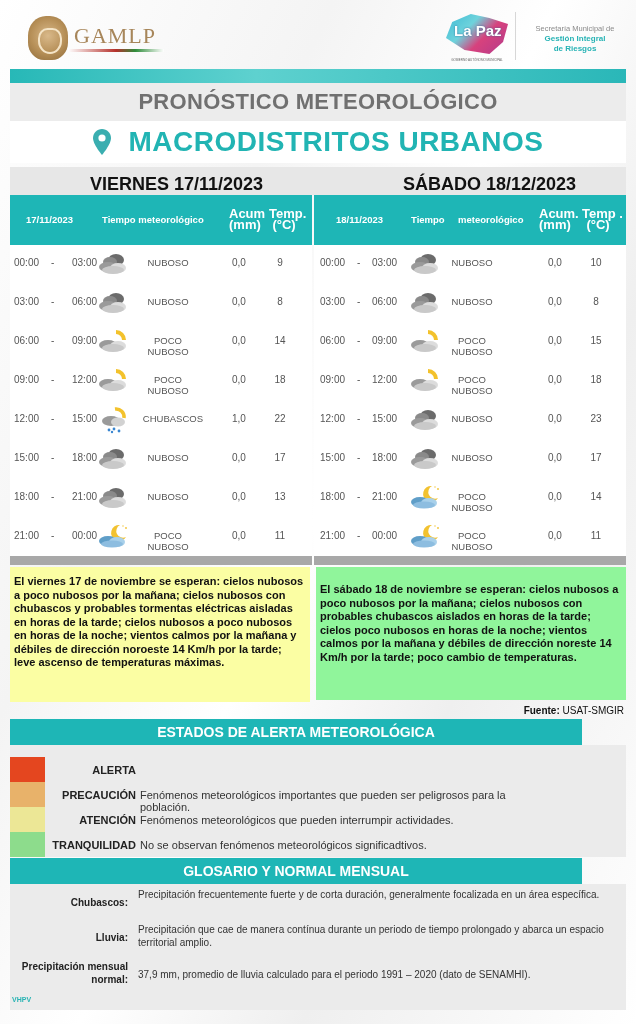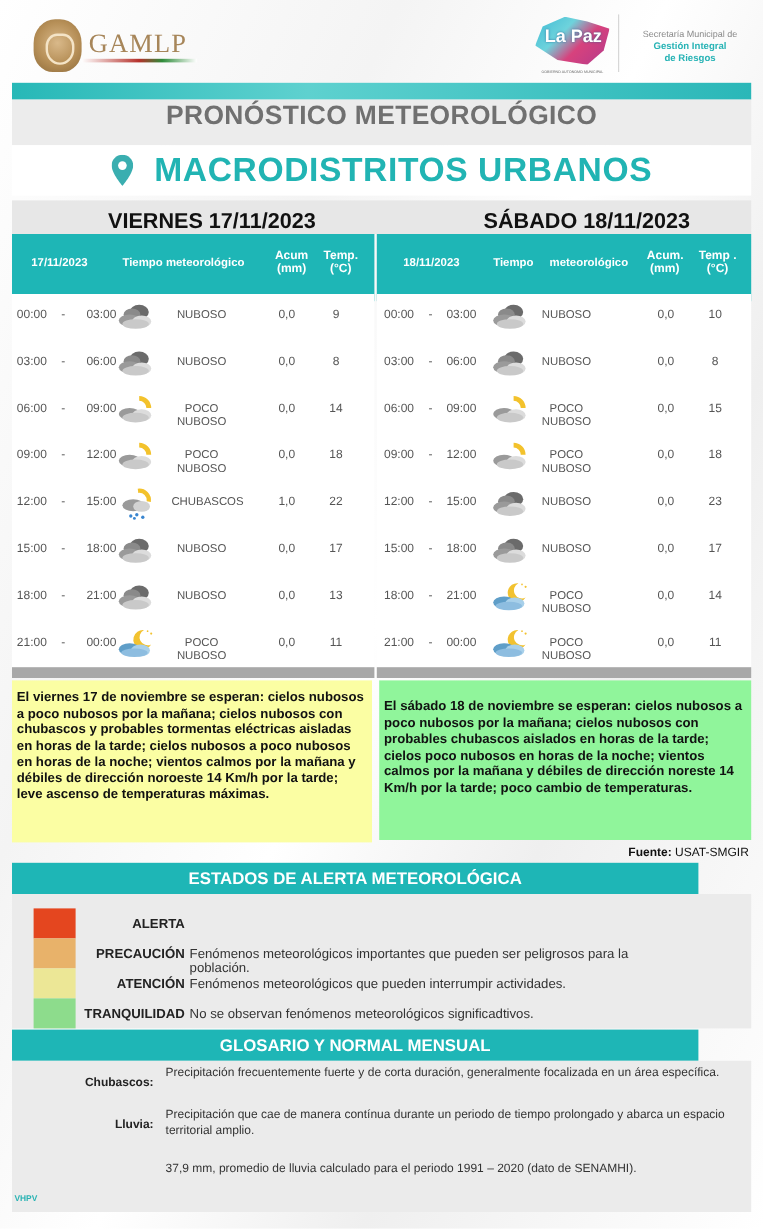--- a/index.html
+++ b/index.html
@@ -35,38 +35,38 @@
   .lapaz-div { position: absolute; left: 515px; top: 12px; width: 1px; height: 48px; background: #d7d7d7; }
   .smgir { position: absolute; left: 520px; top: 24px; width: 110px; text-align: center; line-height: 10px; }
   .smgir .l1 { font-size: 7.5px; color: #8a8a8a; }
   .smgir .l2 { font-size: 8px; color: #27b3b5; font-weight: bold; }
 
   .teal-band { position: absolute; left: 10px; top: 69px; width: 616px; height: 14px;
     background: linear-gradient(90deg, #27b8b7 0%, #5ed1cf 40%, #2ab7b8 100%); }
 
   
   .title-band { position: absolute; left: 10px; top: 83px; width: 616px; height: 38px; background: #ececec;
-    display: flex; justify-content: center; }
+    display: flex; align-items: center; justify-content: center; }
   .title { font-size: 22px; font-weight: bold; color: #707070; letter-spacing: 0.3px; }
   .subtitle-row { position: absolute; left: 10px; top: 121px; width: 616px; height: 42px; background: #ffffff;
     display: flex; align-items: center; justify-content: center; }
   .pin { width: 18px; height: 26px; margin-right: 18px; position: relative; }
   .pin svg { display: block; }
   .subtitle { font-size: 28px; font-weight: bold; color: #21b4b3; letter-spacing: 0.5px; }
 
   
   .day-band { position: absolute; left: 10px; top: 167px; width: 616px; height: 28px; background: #e7e7e7; }
   .day-label { position: absolute; top: 7px; font-size: 18px; font-weight: bold; color: #111; }
   .day-left { left: 80px; }
   .day-right { left: 393px; }
 
   .tbl-head { position: absolute; top: 195px; height: 56px; background: #1eb6b6; color: #fff; font-weight: bold; }
   .tbl-head.left { left: 10px; width: 302px; }
   .tbl-head.right { left: 314px; width: 312px; }
-  .th { position: absolute; font-size: 10px; text-align: center; line-height: 11px; }
+  .th { position: absolute; font-size: 13px; text-align: center; line-height: 11px; }
 
   
   .tbl { position: absolute; top: 245px; height: 312px; background: #ffffff; }
   .tbl.left { left: 10px; width: 302px; }
   .tbl.right { left: 314px; width: 312px; }
   .row { position: absolute; left: 0; width: 100%; height: 39px; }
   .cell { position: absolute; top: 12px; font-size: 10px; color: #555; }
   .wx-icon { position: absolute; top: 5px; width: 32px; height: 26px; }
   .sep { position: absolute; top: 556px; height: 9px; background: #a8a8a8; }
   .sep.left { left: 10px; width: 302px; }
@@ -76,21 +76,21 @@
   .summary { position: absolute; top: 567px; padding: 8px 4px; font-size: 11px; font-weight: bold; color: #111; line-height: 13.5px; }
   .summary.left { left: 10px; width: 300px; height: 135px; background: #fbfea3; }
   .summary.right { left: 316px; width: 310px; height: 133px; background: #90f59b; padding-top: 16px; }
   .source { position: absolute; top: 705px; right: 12px; font-size: 10px; color: #111; }
   .source b { font-weight: bold; }
 
   
   .sec-head { position: absolute; left: 10px; width: 572px; height: 26px; background: #1eb6b6;
     color: #fff; font-size: 14px; font-weight: bold; text-align: center; line-height: 26px; }
   .alert-body { position: absolute; left: 10px; top: 745px; width: 616px; height: 112px; background: #ebebeb; }
-  .alert-row { position: absolute; left: 18px; width: 508px; height: 25px; }
+  .alert-row { position: absolute; left: 0; width: 508px; height: 25px; }
   .alert-swatch { position: absolute; left: 0; top: 0; width: 35px; height: 25px; }
   .alert-name { position: absolute; left: 36px; width: 90px; top: 7px; font-size: 11px; font-weight: bold; color: #222; text-align: right; }
   .alert-desc { position: absolute; left: 130px; top: 7px; font-size: 11px; color: #333; }
 
   .gloss-body { position: absolute; left: 10px; top: 884px; width: 616px; height: 126px; background: #ebebeb; }
   .g-term { position: absolute; left: 0; width: 118px; text-align: right; font-size: 10px; font-weight: bold; color: #222; line-height: 13px; }
   .g-def { position: absolute; left: 128px; width: 480px; font-size: 10px; color: #333; line-height: 13px; }
   .vhpv { position: absolute; left: 2px; top: 112px; font-size: 7px; font-weight: bold; color: #28b3b3; }
 </style>
 </head>
@@ -131,21 +131,21 @@
       <svg width="18" height="26" viewBox="0 0 18 26">
           <path d="M9 0C4 0 0 4 0 9c0 6.5 9 17 9 17s9-10.5 9-17C18 4 14 0 9 0z" fill="#3aaeb0"></path>
           <circle cx="9" cy="9" r="3.6" fill="#fff"></circle>
         </svg>
     </span>
     <span class="subtitle">MACRODISTRITOS URBANOS</span>
   </div>
 
   <div class="day-band">
     <div class="day-label day-left">VIERNES 17/11/2023</div>
-    <div class="day-label day-right">SÁBADO 18/11/2023</div>
+    <div class="day-label day-right">SÁBADO 18/12/2023</div>
   </div>
 
   <div class="tbl-head left">
     <div class="th" style="left:16px;top:19px;font-size:9.5px;">17/11/2023</div>
     <div class="th" style="left:92px;top:19px;font-size:9.5px;">Tiempo meteorológico</div>
     <div class="th" style="left:219px;top:13px;width:28px;white-space:pre;">Acum
 (mm)</div>
     <div class="th" style="left:259px;top:13px;width:30px;white-space:pre;">Temp.
 (°C)</div>
   </div>
@@ -440,15 +440,16 @@
       </div>
     </div>
 
   <div class="sec-head" style="top:858px;">GLOSARIO Y NORMAL MENSUAL</div>
   <div class="gloss-body" id="gloss-body">
     <div class="vhpv">VHPV</div>
   <div class="g-term" style="top: 12px;">Chubascos:</div>
       <div class="g-def" style="top: 4px;">Precipitación frecuentemente fuerte y de corta duración, generalmente focalizada en un área específica.</div>
       <div class="g-term" style="top: 47px;">Lluvia:</div>
       <div class="g-def" style="top: 39px;">Precipitación que cae de manera contínua durante un periodo de tiempo prolongado y abarca un espacio territorial amplio.</div>
+      <div class="g-term" style="top: 76px; width: 118px;">Precipitación mensual normal:</div>
       <div class="g-def" style="top: 84px;">37,9 mm, promedio de lluvia calculado para el periodo 1991 – 2020 (dato de SENAMHI).</div>
     </div>
 </div>
 
 </body></html>

